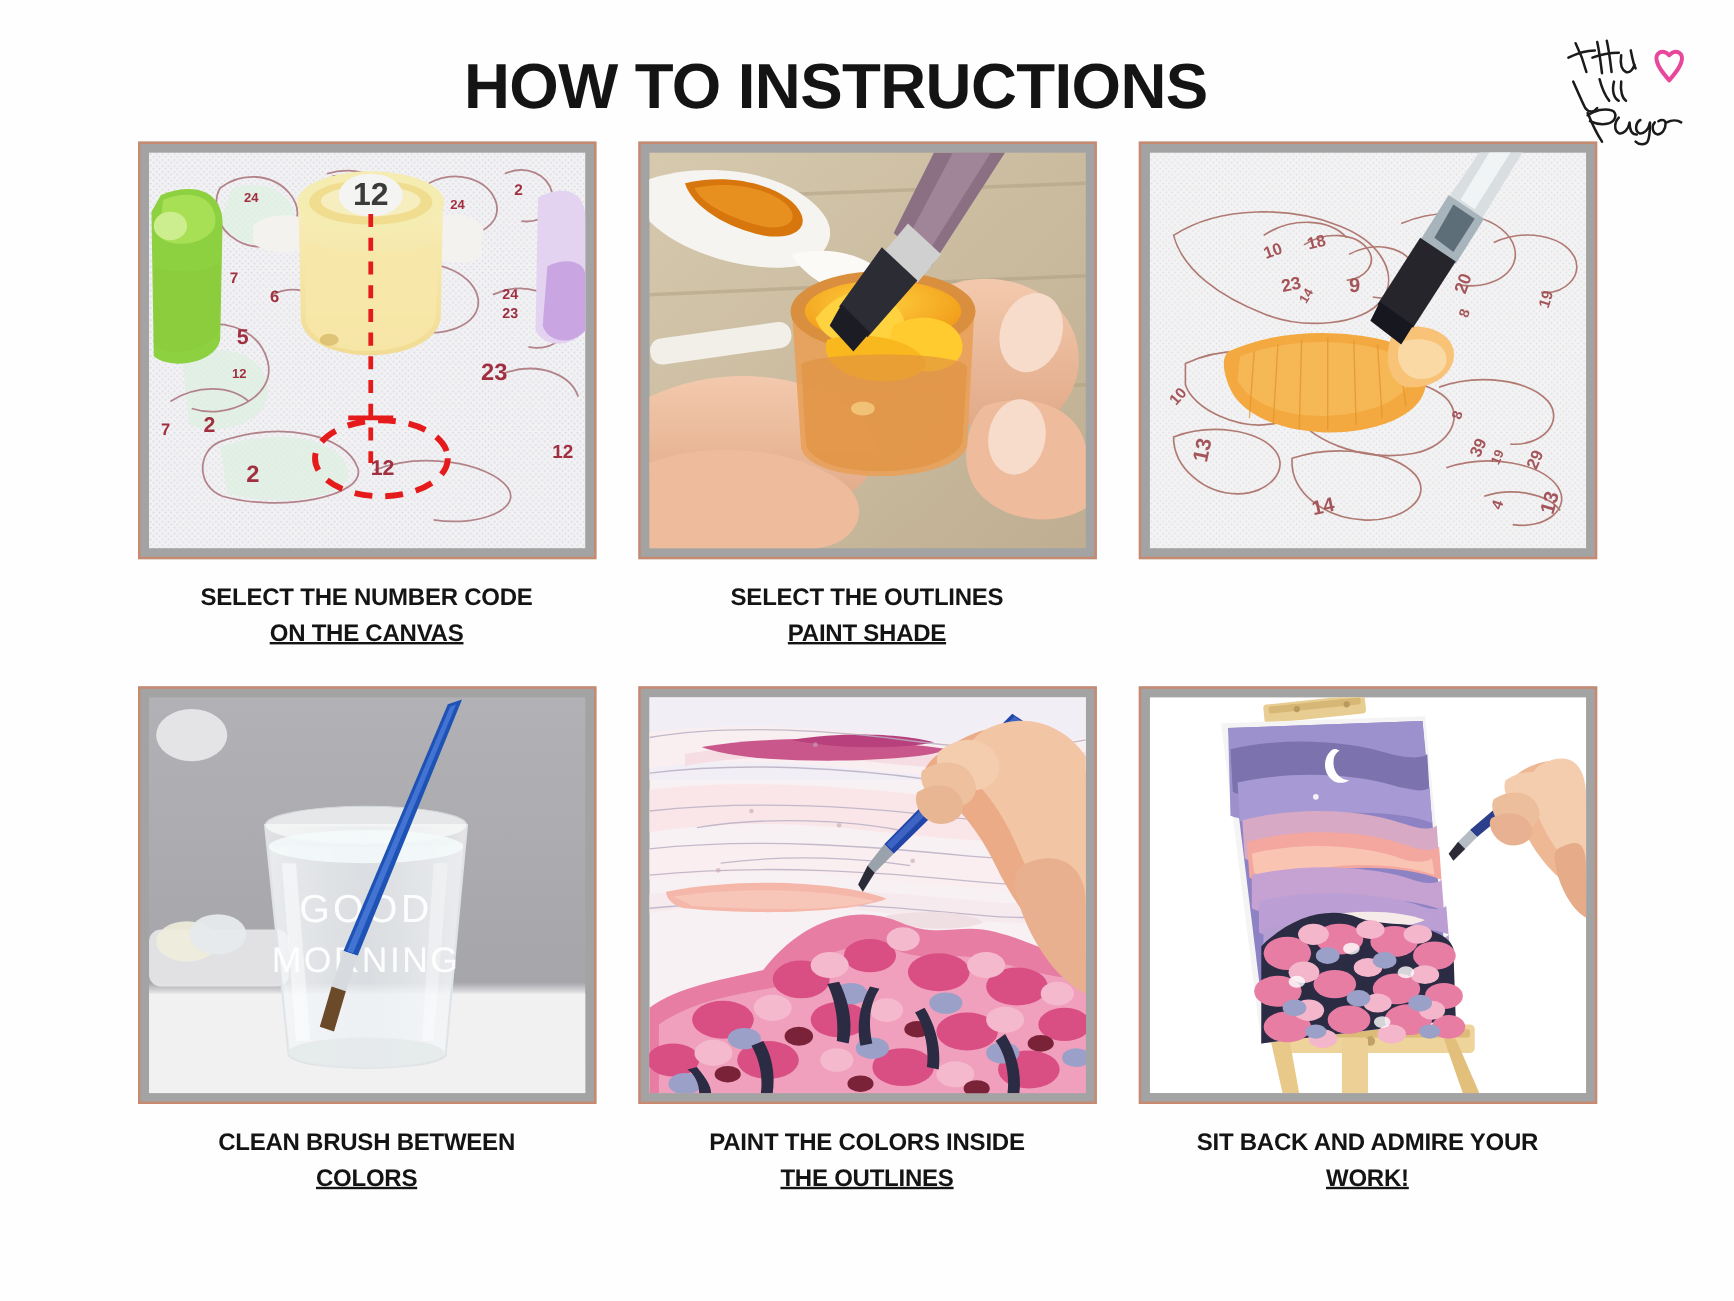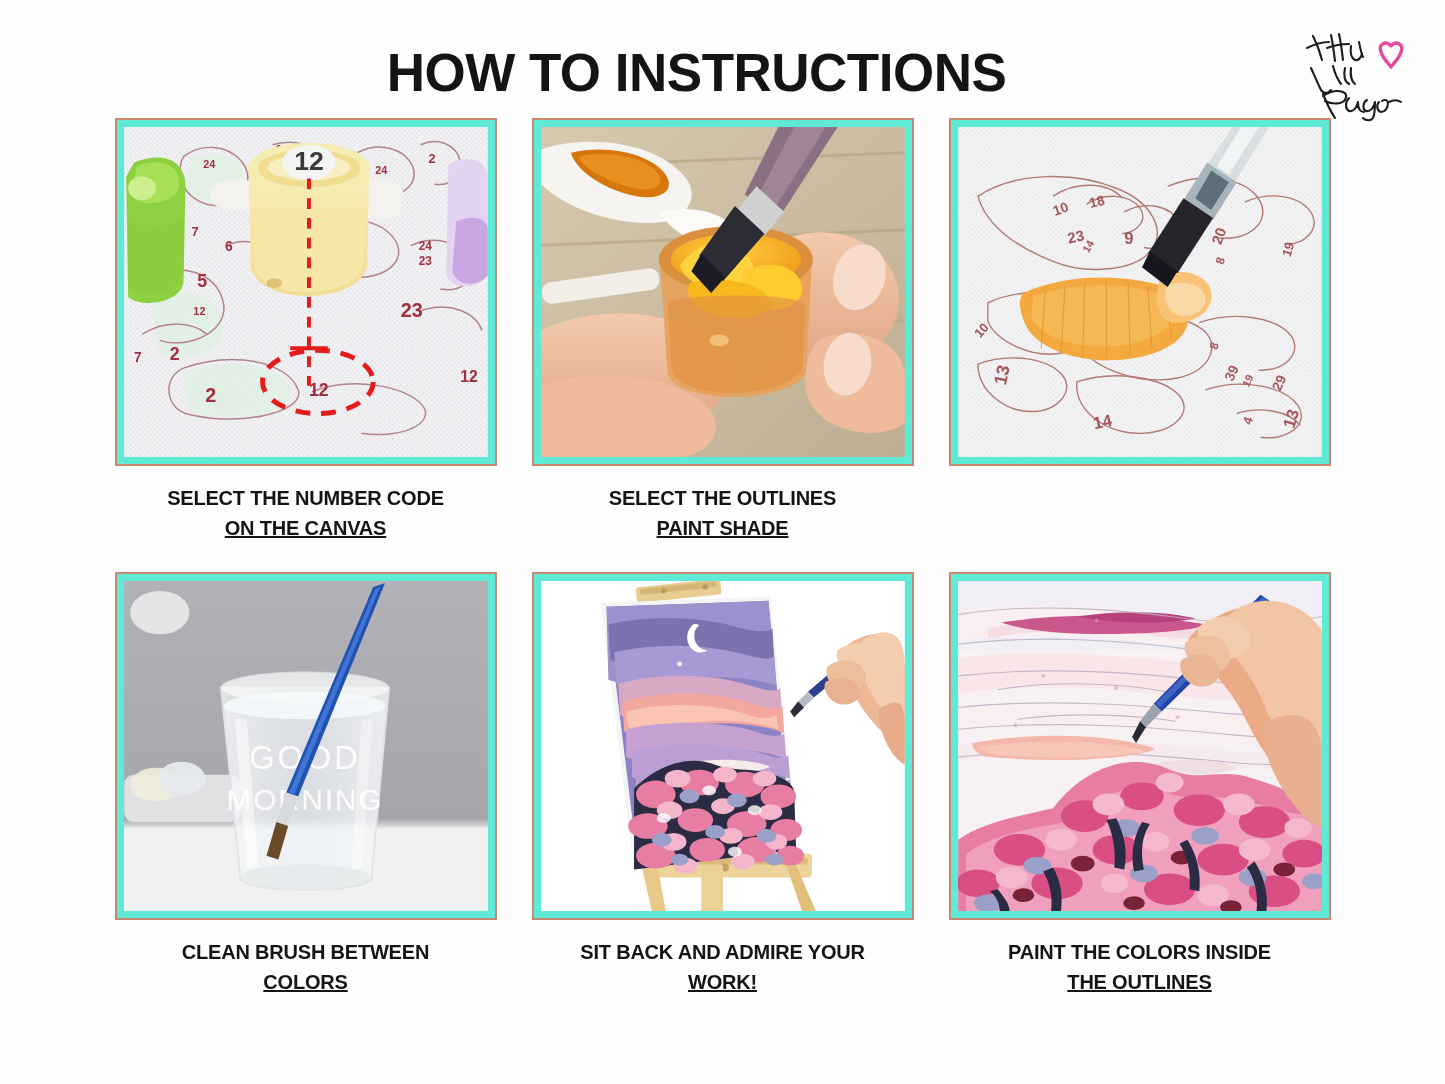--- a/index.html
+++ b/index.html
@@ -29,21 +29,21 @@
     display:flex;
     justify-content:center;
     gap:35px;
   }
   .row-2{margin-top:29px;}
   .cell{width:382px;}
   .frame{
     width:382px;height:348px;
     box-sizing:border-box;
     border:2px solid #c78a70;
-    background:#5eead4;
+    background:#a3a3a3;
     padding:7px;
   }
   .frame svg{display:block;width:100%;height:100%;}
   .caption{
     margin-top:17px;
     text-align:center;
     font-size:20px;
     font-weight:bold;
     line-height:30px;
     color:#141414;
@@ -362,20 +362,131 @@
             <path d="M252 6 L264 2 L176 218 L164 214 Z" fill="#1f52b5"></path>
             <path d="M254 8 L259 6 L172 216 L167 214 Z" fill="#4c7ddb" opacity="0.8"></path>
             <path d="M164 214 L176 218 L166 248 L154 244 Z" fill="#d7dade"></path>
             <path d="M154 244 L166 248 L156 282 L144 278 Z" fill="#6b4a2a"></path>
           </g>
         </svg>
       </div>
       <div class="caption">
         <span>CLEAN BRUSH BETWEEN</span>
         <span class="l2">COLORS</span>
+      </div>
+    </div>
+
+    <div class="cell">
+      <div class="frame">
+        <svg viewBox="0 0 368 334" xmlns="http://www.w3.org/2000/svg">
+          <rect width="368" height="334" fill="#f8f1f3"></rect>
+          <rect x="0" y="0" width="368" height="70" fill="#f1eef6"></rect>
+          <path d="M0 30 C70 20 160 26 230 36 C290 44 340 40 368 34 L368 64 C300 72 220 66 150 58 C90 52 40 54 0 60 Z" fill="#f9eef0"></path>
+          <path d="M30 48 C110 34 190 40 250 48 C292 54 340 50 368 46 L368 58 C320 64 260 62 200 56 C130 48 70 50 30 58 Z" fill="#f6dde3"></path>
+          <path d="M44 42 C120 30 200 36 252 44 C236 52 160 56 100 52 C74 50 54 46 44 42 Z" fill="#c9578c"></path>
+          <path d="M120 36 C170 28 218 32 240 38 C212 44 160 44 120 36 Z" fill="#b8407c"></path>
+          <path d="M0 78 C80 68 180 76 260 86 C310 92 348 88 368 84 L368 120 C320 126 250 120 180 112 C110 104 50 106 0 114 Z" fill="#fae6e9"></path>
+          <path d="M0 128 C90 118 190 126 270 134 C312 138 348 134 368 130 L368 160 C320 166 250 160 180 152 C110 144 50 146 0 154 Z" fill="#fbeef0"></path>
+          <path d="M0 166 C100 156 200 164 280 172 C318 176 350 172 368 168 L368 188 C320 194 250 188 180 180 C110 172 50 174 0 182 Z" fill="#f7eaee"></path>
+          <g fill="none" stroke="#b9b0c4" stroke-width="1.1" opacity="0.85">
+            <path d="M0 34 C70 22 160 28 230 38 C290 46 340 42 368 36"></path>
+            <path d="M0 64 C80 54 170 60 240 70 C300 78 340 74 368 68"></path>
+            <path d="M0 96 C90 86 180 92 260 102 C310 108 348 104 368 100"></path>
+            <path d="M0 128 C90 118 190 126 270 134 C312 138 348 134 368 130"></path>
+            <path d="M0 150 C100 140 200 148 280 156 C320 160 350 156 368 152"></path>
+            <path d="M0 178 C100 168 200 176 280 184 C318 188 350 184 368 180"></path>
+            <path d="M40 110 C100 100 170 104 210 112"></path>
+            <path d="M60 140 C120 132 180 136 220 142"></path>
+          </g>
+          <g fill="#c9a7b4" opacity="0.6">
+            <circle cx="140" cy="40" r="2"></circle>
+              <circle cx="86" cy="96" r="2"></circle>
+              <circle cx="160" cy="108" r="2"></circle>
+            <circle cx="222" cy="138" r="2"></circle>
+              <circle cx="58" cy="146" r="2"></circle>
+              <circle cx="240" cy="190" r="2"></circle>
+            <circle cx="58" cy="258" r="2"></circle>
+          </g>
+          <path d="M14 164 C90 150 170 158 200 170 C170 182 90 184 30 178 C20 176 14 170 14 164 Z" fill="#f4b7aa"></path>
+          <path d="M20 168 C90 158 160 164 190 172 C160 180 90 180 36 176 Z" fill="#f7c6b8"></path>
+          <path d="M200 184 C240 178 272 182 282 190 C262 198 224 196 200 190 Z" fill="#f0dfe2"></path>
+
+          <g>
+            <path d="M96 230 C130 186 176 174 212 190 C244 204 262 190 292 198 C330 208 350 224 368 220 L368 334 L0 334 L0 262 C24 244 62 238 96 230 Z" fill="#e87da4"></path>
+            <path d="M110 244 C142 212 182 204 210 214 C238 224 258 214 288 222 C322 230 346 240 368 236 L368 334 L8 334 L8 276 C36 256 76 250 110 244 Z" fill="#f0a0bd"></path>
+            <g fill="#d94f84">
+              <ellipse cx="128" cy="238" rx="24" ry="16"></ellipse>
+                <ellipse cx="186" cy="218" rx="22" ry="14"></ellipse>
+              <ellipse cx="244" cy="232" rx="26" ry="16"></ellipse>
+                <ellipse cx="310" cy="244" rx="26" ry="16"></ellipse>
+              <ellipse cx="62" cy="272" rx="26" ry="16"></ellipse>
+                <ellipse cx="160" cy="272" rx="24" ry="15"></ellipse>
+              <ellipse cx="268" cy="282" rx="26" ry="16"></ellipse>
+                <ellipse cx="350" cy="276" rx="22" ry="14"></ellipse>
+              <ellipse cx="100" cy="306" rx="26" ry="16"></ellipse>
+                <ellipse cx="214" cy="312" rx="26" ry="16"></ellipse>
+              <ellipse cx="320" cy="314" rx="26" ry="16"></ellipse>
+                <ellipse cx="20" cy="306" rx="22" ry="14"></ellipse>
+            </g>
+            <g fill="#f4b9cc">
+              <ellipse cx="152" cy="226" rx="16" ry="11"></ellipse>
+                <ellipse cx="214" cy="204" rx="14" ry="10"></ellipse>
+              <ellipse cx="284" cy="226" rx="16" ry="11"></ellipse>
+                <ellipse cx="344" cy="250" rx="14" ry="10"></ellipse>
+              <ellipse cx="104" cy="262" rx="16" ry="11"></ellipse>
+                <ellipse cx="200" cy="264" rx="14" ry="10"></ellipse>
+              <ellipse cx="300" cy="272" rx="16" ry="11"></ellipse>
+                <ellipse cx="54" cy="300" rx="16" ry="11"></ellipse>
+              <ellipse cx="158" cy="306" rx="14" ry="10"></ellipse>
+                <ellipse cx="258" cy="318" rx="16" ry="11"></ellipse>
+            </g>
+            <g fill="#9aa0c8">
+              <ellipse cx="170" cy="250" rx="14" ry="9"></ellipse>
+                <ellipse cx="250" cy="258" rx="14" ry="9"></ellipse>
+              <ellipse cx="80" cy="288" rx="14" ry="9"></ellipse>
+                <ellipse cx="188" cy="296" rx="14" ry="9"></ellipse>
+              <ellipse cx="298" cy="300" rx="14" ry="9"></ellipse>
+                <ellipse cx="30" cy="326" rx="14" ry="9"></ellipse>
+              <ellipse cx="360" cy="304" rx="12" ry="8"></ellipse>
+            </g>
+            <g fill="#7a2238">
+              <ellipse cx="126" cy="286" rx="12" ry="8"></ellipse>
+                <ellipse cx="226" cy="280" rx="11" ry="7"></ellipse>
+              <ellipse cx="330" cy="292" rx="11" ry="7"></ellipse>
+                <ellipse cx="66" cy="318" rx="11" ry="7"></ellipse>
+              <ellipse cx="178" cy="326" rx="11" ry="7"></ellipse>
+                <ellipse cx="276" cy="330" rx="11" ry="7"></ellipse>
+            </g>
+            <g fill="#2b2b44">
+              <path d="M160 240 C168 256 172 274 168 292 L158 290 C160 272 156 254 150 242 Z"></path>
+              <path d="M186 244 C178 258 174 276 178 294 L188 292 C184 274 186 258 194 246 Z"></path>
+              <path d="M232 262 C242 278 246 296 244 314 L234 312 C236 296 232 278 224 266 Z"></path>
+              <path d="M96 290 C104 304 106 318 104 334 L94 334 C96 318 92 304 86 294 Z"></path>
+              <path d="M300 284 C310 300 314 318 312 334 L302 334 C304 318 300 300 292 290 Z"></path>
+              <path d="M40 312 C48 322 52 328 52 334 L42 334 C42 326 38 318 32 314 Z"></path>
+            </g>
+          </g>
+
+          <g>
+            <path d="M306 14 L318 22 L206 132 L198 124 Z" fill="#2145a8"></path>
+            <path d="M308 16 L313 20 L204 128 L200 124 Z" fill="#4a72cd" opacity="0.7"></path>
+            <path d="M198 124 L206 132 L190 148 L184 142 Z" fill="#9aa2ac"></path>
+            <path d="M184 142 L190 148 L180 164 L176 158 Z" fill="#2b2b38"></path>
+            <path d="M262 36 C302 14 348 24 368 62 L368 230 C340 216 310 180 292 142 C276 108 252 84 236 72 C224 62 240 48 262 36 Z" fill="#eaab86"></path>
+            <path d="M282 28 C312 12 348 20 368 50 L368 210 C346 192 324 160 310 126 C298 96 278 72 264 62 C254 54 268 38 282 28 Z" fill="#f2c5a4"></path>
+            <path d="M244 46 C264 30 286 34 294 52 C300 68 284 82 266 78 C250 74 238 58 244 46 Z" fill="#f3cdae"></path>
+            <path d="M230 62 C248 50 268 54 274 70 C280 84 266 96 250 92 C236 88 226 72 230 62 Z" fill="#eec09e"></path>
+            <path d="M226 80 C242 70 260 74 264 88 C268 100 254 110 240 106 C228 102 222 88 226 80 Z" fill="#e9b694"></path>
+            <path d="M318 140 C346 128 368 142 368 174 L368 250 C342 238 318 200 310 168 C306 152 308 144 318 140 Z" fill="#e8b08e"></path>
+          </g>
+        </svg>
+      </div>
+      <div class="caption">
+        <span>PAINT THE COLORS INSIDE</span>
+        <span class="l2">THE OUTLINES</span>
       </div>
     </div>
 
     <div class="cell">
       <div class="frame">
         <svg viewBox="0 0 368 334" xmlns="http://www.w3.org/2000/svg">
           <rect width="368" height="334" fill="#ffffff"></rect>
 
           <g>
             <rect x="96" y="2" width="86" height="16" rx="3" fill="#e8cd93" transform="rotate(-6 139 10)"></rect>
@@ -465,125 +576,14 @@
             <path d="M288 102 C302 94 318 98 322 110 C326 120 312 128 300 124 C290 120 284 108 288 102 Z" fill="#e8b292"></path>
             <path d="M348 126 C364 118 368 126 368 146 L368 186 C354 178 344 156 342 140 C340 132 342 128 348 126 Z" fill="#e6ac8a"></path>
           </g>
         </svg>
       </div>
       <div class="caption">
         <span>SIT BACK AND ADMIRE YOUR</span>
         <span class="l2">WORK!</span>
       </div>
     </div>
-
-    <div class="cell">
-      <div class="frame">
-        <svg viewBox="0 0 368 334" xmlns="http://www.w3.org/2000/svg">
-          <rect width="368" height="334" fill="#f8f1f3"></rect>
-          <rect x="0" y="0" width="368" height="70" fill="#f1eef6"></rect>
-          <path d="M0 30 C70 20 160 26 230 36 C290 44 340 40 368 34 L368 64 C300 72 220 66 150 58 C90 52 40 54 0 60 Z" fill="#f9eef0"></path>
-          <path d="M30 48 C110 34 190 40 250 48 C292 54 340 50 368 46 L368 58 C320 64 260 62 200 56 C130 48 70 50 30 58 Z" fill="#f6dde3"></path>
-          <path d="M44 42 C120 30 200 36 252 44 C236 52 160 56 100 52 C74 50 54 46 44 42 Z" fill="#c9578c"></path>
-          <path d="M120 36 C170 28 218 32 240 38 C212 44 160 44 120 36 Z" fill="#b8407c"></path>
-          <path d="M0 78 C80 68 180 76 260 86 C310 92 348 88 368 84 L368 120 C320 126 250 120 180 112 C110 104 50 106 0 114 Z" fill="#fae6e9"></path>
-          <path d="M0 128 C90 118 190 126 270 134 C312 138 348 134 368 130 L368 160 C320 166 250 160 180 152 C110 144 50 146 0 154 Z" fill="#fbeef0"></path>
-          <path d="M0 166 C100 156 200 164 280 172 C318 176 350 172 368 168 L368 188 C320 194 250 188 180 180 C110 172 50 174 0 182 Z" fill="#f7eaee"></path>
-          <g fill="none" stroke="#b9b0c4" stroke-width="1.1" opacity="0.85">
-            <path d="M0 34 C70 22 160 28 230 38 C290 46 340 42 368 36"></path>
-            <path d="M0 64 C80 54 170 60 240 70 C300 78 340 74 368 68"></path>
-            <path d="M0 96 C90 86 180 92 260 102 C310 108 348 104 368 100"></path>
-            <path d="M0 128 C90 118 190 126 270 134 C312 138 348 134 368 130"></path>
-            <path d="M0 150 C100 140 200 148 280 156 C320 160 350 156 368 152"></path>
-            <path d="M0 178 C100 168 200 176 280 184 C318 188 350 184 368 180"></path>
-            <path d="M40 110 C100 100 170 104 210 112"></path>
-            <path d="M60 140 C120 132 180 136 220 142"></path>
-          </g>
-          <g fill="#c9a7b4" opacity="0.6">
-            <circle cx="140" cy="40" r="2"></circle>
-              <circle cx="86" cy="96" r="2"></circle>
-              <circle cx="160" cy="108" r="2"></circle>
-            <circle cx="222" cy="138" r="2"></circle>
-              <circle cx="58" cy="146" r="2"></circle>
-              <circle cx="240" cy="190" r="2"></circle>
-            <circle cx="58" cy="258" r="2"></circle>
-          </g>
-          <path d="M14 164 C90 150 170 158 200 170 C170 182 90 184 30 178 C20 176 14 170 14 164 Z" fill="#f4b7aa"></path>
-          <path d="M20 168 C90 158 160 164 190 172 C160 180 90 180 36 176 Z" fill="#f7c6b8"></path>
-          <path d="M200 184 C240 178 272 182 282 190 C262 198 224 196 200 190 Z" fill="#f0dfe2"></path>
-
-          <g>
-            <path d="M96 230 C130 186 176 174 212 190 C244 204 262 190 292 198 C330 208 350 224 368 220 L368 334 L0 334 L0 262 C24 244 62 238 96 230 Z" fill="#e87da4"></path>
-            <path d="M110 244 C142 212 182 204 210 214 C238 224 258 214 288 222 C322 230 346 240 368 236 L368 334 L8 334 L8 276 C36 256 76 250 110 244 Z" fill="#f0a0bd"></path>
-            <g fill="#d94f84">
-              <ellipse cx="128" cy="238" rx="24" ry="16"></ellipse>
-                <ellipse cx="186" cy="218" rx="22" ry="14"></ellipse>
-              <ellipse cx="244" cy="232" rx="26" ry="16"></ellipse>
-                <ellipse cx="310" cy="244" rx="26" ry="16"></ellipse>
-              <ellipse cx="62" cy="272" rx="26" ry="16"></ellipse>
-                <ellipse cx="160" cy="272" rx="24" ry="15"></ellipse>
-              <ellipse cx="268" cy="282" rx="26" ry="16"></ellipse>
-                <ellipse cx="350" cy="276" rx="22" ry="14"></ellipse>
-              <ellipse cx="100" cy="306" rx="26" ry="16"></ellipse>
-                <ellipse cx="214" cy="312" rx="26" ry="16"></ellipse>
-              <ellipse cx="320" cy="314" rx="26" ry="16"></ellipse>
-                <ellipse cx="20" cy="306" rx="22" ry="14"></ellipse>
-            </g>
-            <g fill="#f4b9cc">
-              <ellipse cx="152" cy="226" rx="16" ry="11"></ellipse>
-                <ellipse cx="214" cy="204" rx="14" ry="10"></ellipse>
-              <ellipse cx="284" cy="226" rx="16" ry="11"></ellipse>
-                <ellipse cx="344" cy="250" rx="14" ry="10"></ellipse>
-              <ellipse cx="104" cy="262" rx="16" ry="11"></ellipse>
-                <ellipse cx="200" cy="264" rx="14" ry="10"></ellipse>
-              <ellipse cx="300" cy="272" rx="16" ry="11"></ellipse>
-                <ellipse cx="54" cy="300" rx="16" ry="11"></ellipse>
-              <ellipse cx="158" cy="306" rx="14" ry="10"></ellipse>
-                <ellipse cx="258" cy="318" rx="16" ry="11"></ellipse>
-            </g>
-            <g fill="#9aa0c8">
-              <ellipse cx="170" cy="250" rx="14" ry="9"></ellipse>
-                <ellipse cx="250" cy="258" rx="14" ry="9"></ellipse>
-              <ellipse cx="80" cy="288" rx="14" ry="9"></ellipse>
-                <ellipse cx="188" cy="296" rx="14" ry="9"></ellipse>
-              <ellipse cx="298" cy="300" rx="14" ry="9"></ellipse>
-                <ellipse cx="30" cy="326" rx="14" ry="9"></ellipse>
-              <ellipse cx="360" cy="304" rx="12" ry="8"></ellipse>
-            </g>
-            <g fill="#7a2238">
-              <ellipse cx="126" cy="286" rx="12" ry="8"></ellipse>
-                <ellipse cx="226" cy="280" rx="11" ry="7"></ellipse>
-              <ellipse cx="330" cy="292" rx="11" ry="7"></ellipse>
-                <ellipse cx="66" cy="318" rx="11" ry="7"></ellipse>
-              <ellipse cx="178" cy="326" rx="11" ry="7"></ellipse>
-                <ellipse cx="276" cy="330" rx="11" ry="7"></ellipse>
-            </g>
-            <g fill="#2b2b44">
-              <path d="M160 240 C168 256 172 274 168 292 L158 290 C160 272 156 254 150 242 Z"></path>
-              <path d="M186 244 C178 258 174 276 178 294 L188 292 C184 274 186 258 194 246 Z"></path>
-              <path d="M232 262 C242 278 246 296 244 314 L234 312 C236 296 232 278 224 266 Z"></path>
-              <path d="M96 290 C104 304 106 318 104 334 L94 334 C96 318 92 304 86 294 Z"></path>
-              <path d="M300 284 C310 300 314 318 312 334 L302 334 C304 318 300 300 292 290 Z"></path>
-              <path d="M40 312 C48 322 52 328 52 334 L42 334 C42 326 38 318 32 314 Z"></path>
-            </g>
-          </g>
-
-          <g>
-            <path d="M306 14 L318 22 L206 132 L198 124 Z" fill="#2145a8"></path>
-            <path d="M308 16 L313 20 L204 128 L200 124 Z" fill="#4a72cd" opacity="0.7"></path>
-            <path d="M198 124 L206 132 L190 148 L184 142 Z" fill="#9aa2ac"></path>
-            <path d="M184 142 L190 148 L180 164 L176 158 Z" fill="#2b2b38"></path>
-            <path d="M262 36 C302 14 348 24 368 62 L368 230 C340 216 310 180 292 142 C276 108 252 84 236 72 C224 62 240 48 262 36 Z" fill="#eaab86"></path>
-            <path d="M282 28 C312 12 348 20 368 50 L368 210 C346 192 324 160 310 126 C298 96 278 72 264 62 C254 54 268 38 282 28 Z" fill="#f2c5a4"></path>
-            <path d="M244 46 C264 30 286 34 294 52 C300 68 284 82 266 78 C250 74 238 58 244 46 Z" fill="#f3cdae"></path>
-            <path d="M230 62 C248 50 268 54 274 70 C280 84 266 96 250 92 C236 88 226 72 230 62 Z" fill="#eec09e"></path>
-            <path d="M226 80 C242 70 260 74 264 88 C268 100 254 110 240 106 C228 102 222 88 226 80 Z" fill="#e9b694"></path>
-            <path d="M318 140 C346 128 368 142 368 174 L368 250 C342 238 318 200 310 168 C306 152 308 144 318 140 Z" fill="#e8b08e"></path>
-          </g>
-        </svg>
-      </div>
-      <div class="caption">
-        <span>PAINT THE COLORS INSIDE</span>
-        <span class="l2">THE OUTLINES</span>
-      </div>
-    </div>
   </div>
 </div>
 
 </body></html>

